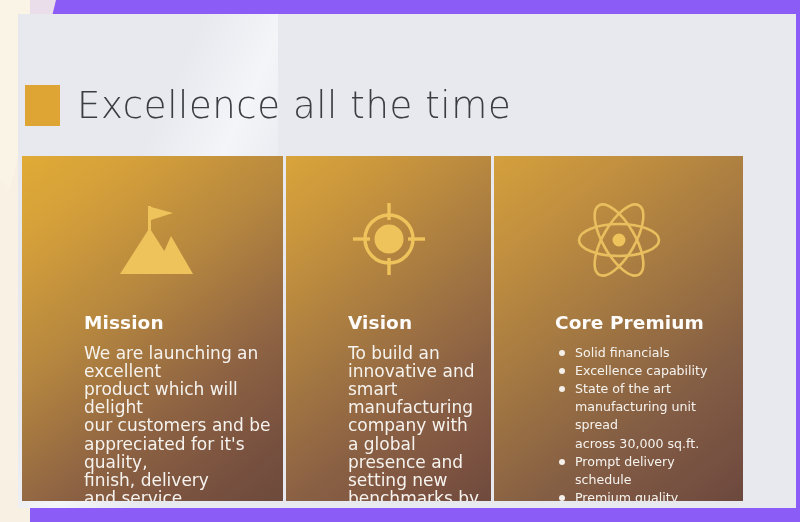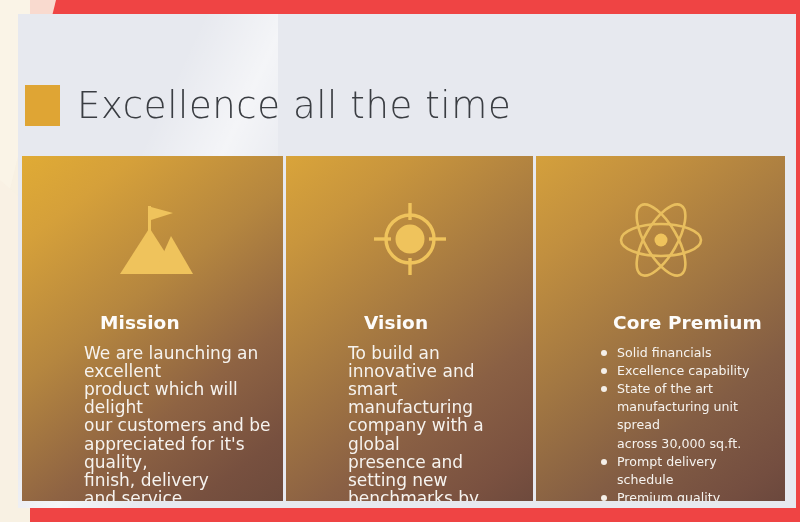--- a/index.html
+++ b/index.html
@@ -13,21 +13,21 @@
     position: relative;
     overflow: hidden;
     font-family: "DejaVu Sans", sans-serif;
     -webkit-font-smoothing: antialiased;
   }
 
   
   #slide {
     position: absolute;
     inset: 0;
-    background: #ef4444;
+    background: #8b5cf6;
   }
   .deco-cream-band {
     position: absolute;
     left: 0;
     top: 0;
     width: 30px;
     height: 522px;
     background: #f8f1e3;
   }
   .deco-cream-wedge {
@@ -105,21 +105,21 @@
     height: 345px;
     display: flex;
     gap: 3px;
   }
   .card {
     position: relative;
     overflow: hidden;
     flex: 0 0 auto;
   }
   .card.mission { width: 261px; }
-  .card.vision  { width: 247px; }
+  .card.vision  { width: 205px; }
   .card.core    { width: 249px; }
 
   .card.mission {
     background: linear-gradient(143deg, #e0ab35 0%, #d5a03a 16%, #b5863f 42%, #8e6343 68%, #77503f 88%, #6d4a3c 100%);
   }
   .card.vision {
     background: linear-gradient(143deg, #d9a43a 0%, #c8953d 18%, #a87b41 44%, #8a6044 70%, #7a5140 90%, #6e4a3d 100%);
   }
   .card.core {
     background: linear-gradient(143deg, #d4a03c 0%, #c18f3f 20%, #a27742 46%, #835d44 72%, #744e40 92%, #6b483d 100%);
@@ -141,21 +141,21 @@
     right: 10px;
     top: 158px;
   }
   .card.core .card-body { left: 61px; right: 6px; top: 158px; }
 
   .card-heading {
     font-family: "DejaVu Sans", sans-serif;
     font-size: 18.5px;
     font-weight: bold;
     color: #fdfcfa;
-    margin: 0 0 11px 16px;
+    margin: 0 0 11px 0;
     line-height: 1;
     letter-spacing: .1px;
   }
   .card-text {
     font-family: "DejaVu Sans", sans-serif;
     font-size: 17px;
     color: #f6f3ef;
     line-height: 18.2px;
     margin: 0;
     white-space: pre-line;

